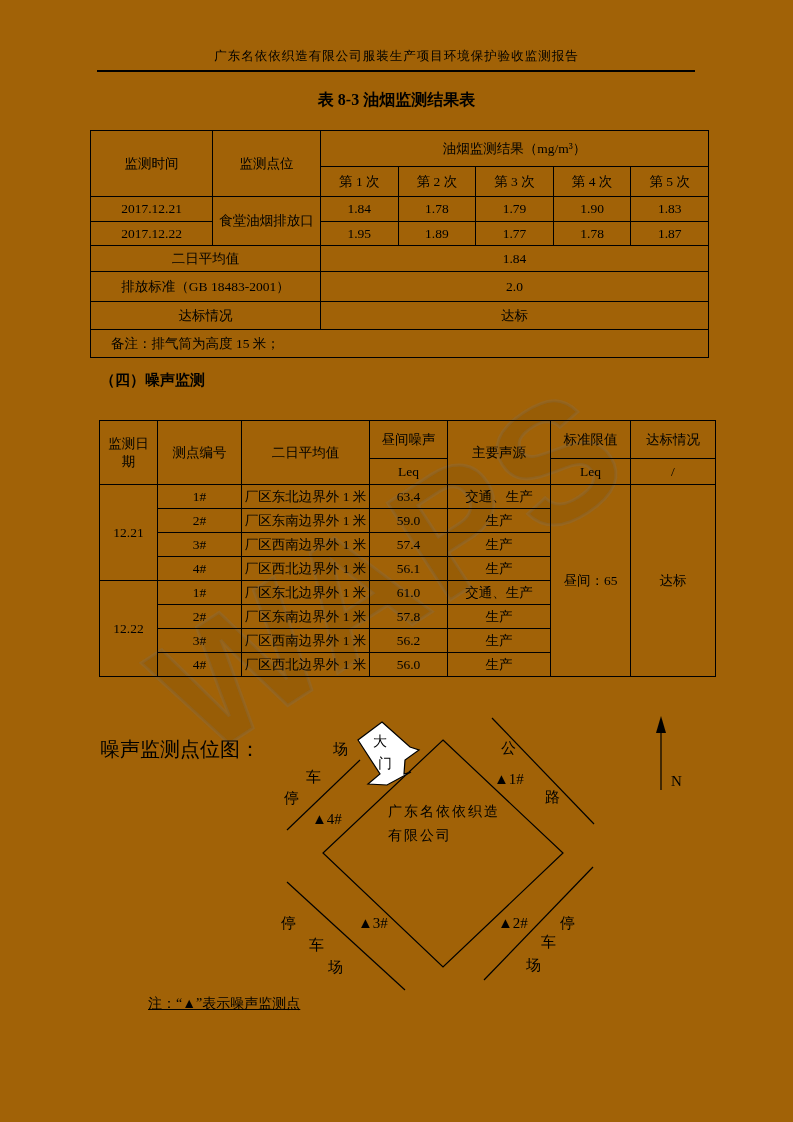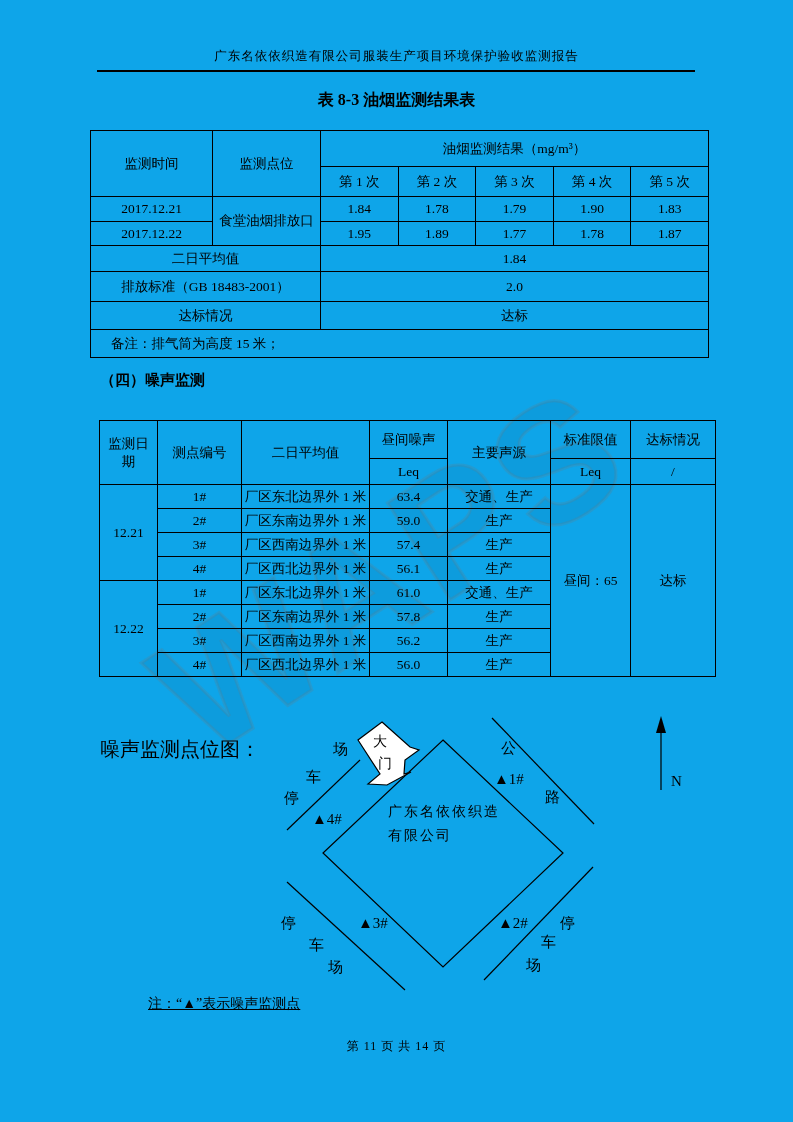--- a/index.html
+++ b/index.html
@@ -1,18 +1,18 @@
 <!DOCTYPE html>
 <html><head>
 <meta charset="utf-8">
 <style>
   * { margin:0; padding:0; box-sizing:border-box; }
   html,body { background:#fff; }
   .page {
-    position:relative; width:793px; height:1122px; background:#0ea5e9;
+    position:relative; width:793px; height:1122px; background:#a16207;
     font-family:"Liberation Serif","DejaVu Serif",serif; color:#000; overflow:hidden;
   }
   .hdr { position:absolute; top:48px; left:0; width:100%; text-align:center;
          font-size:12.5px; letter-spacing:1px; }
   .hdr-line { position:absolute; top:70px; left:97px; width:598px; border-bottom:2.5px solid #000; }
   .tbl-title { position:absolute; left:0; width:100%; text-align:center;
                font-size:16px; font-weight:bold; }
   .watermark {
     position:absolute; left:70px; top:420px; width:640px; height:300px;
     display:flex; align-items:center; justify-content:center;
@@ -224,14 +224,13 @@
     <text x="128" y="228" font-size="15">▲3#</text>
     <text x="82" y="124" font-size="15">▲4#</text>
 
     <line x1="431" y1="30" x2="431" y2="90" stroke="#000" stroke-width="1.2"></line>
     <polygon points="426,33 431,16 436,33" fill="#000"></polygon>
     <text x="441" y="86" font-size="15">N</text>
   </svg>
 
   <div class="map-note">注：“▲”表示噪声监测点</div>
 
-  <div class="footer">第 11 页 共 14 页</div>
 </div>
 
 </body></html>

